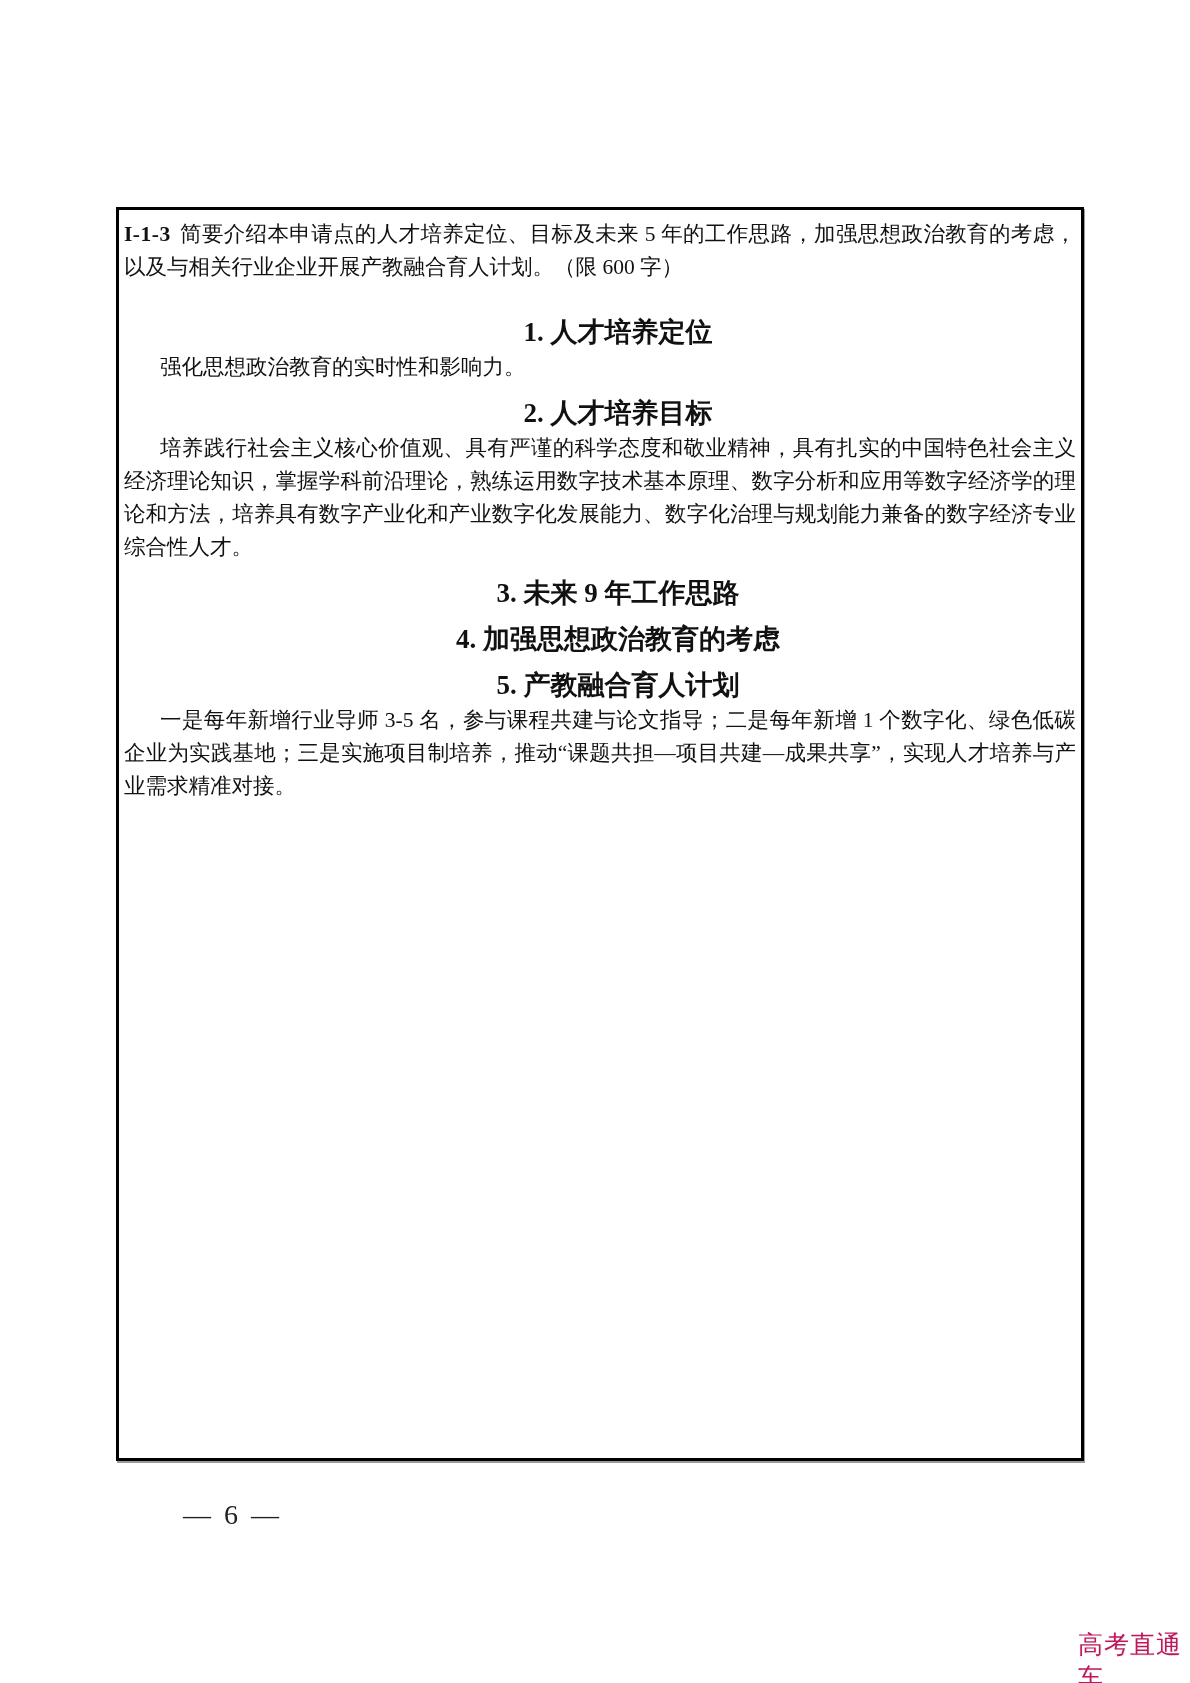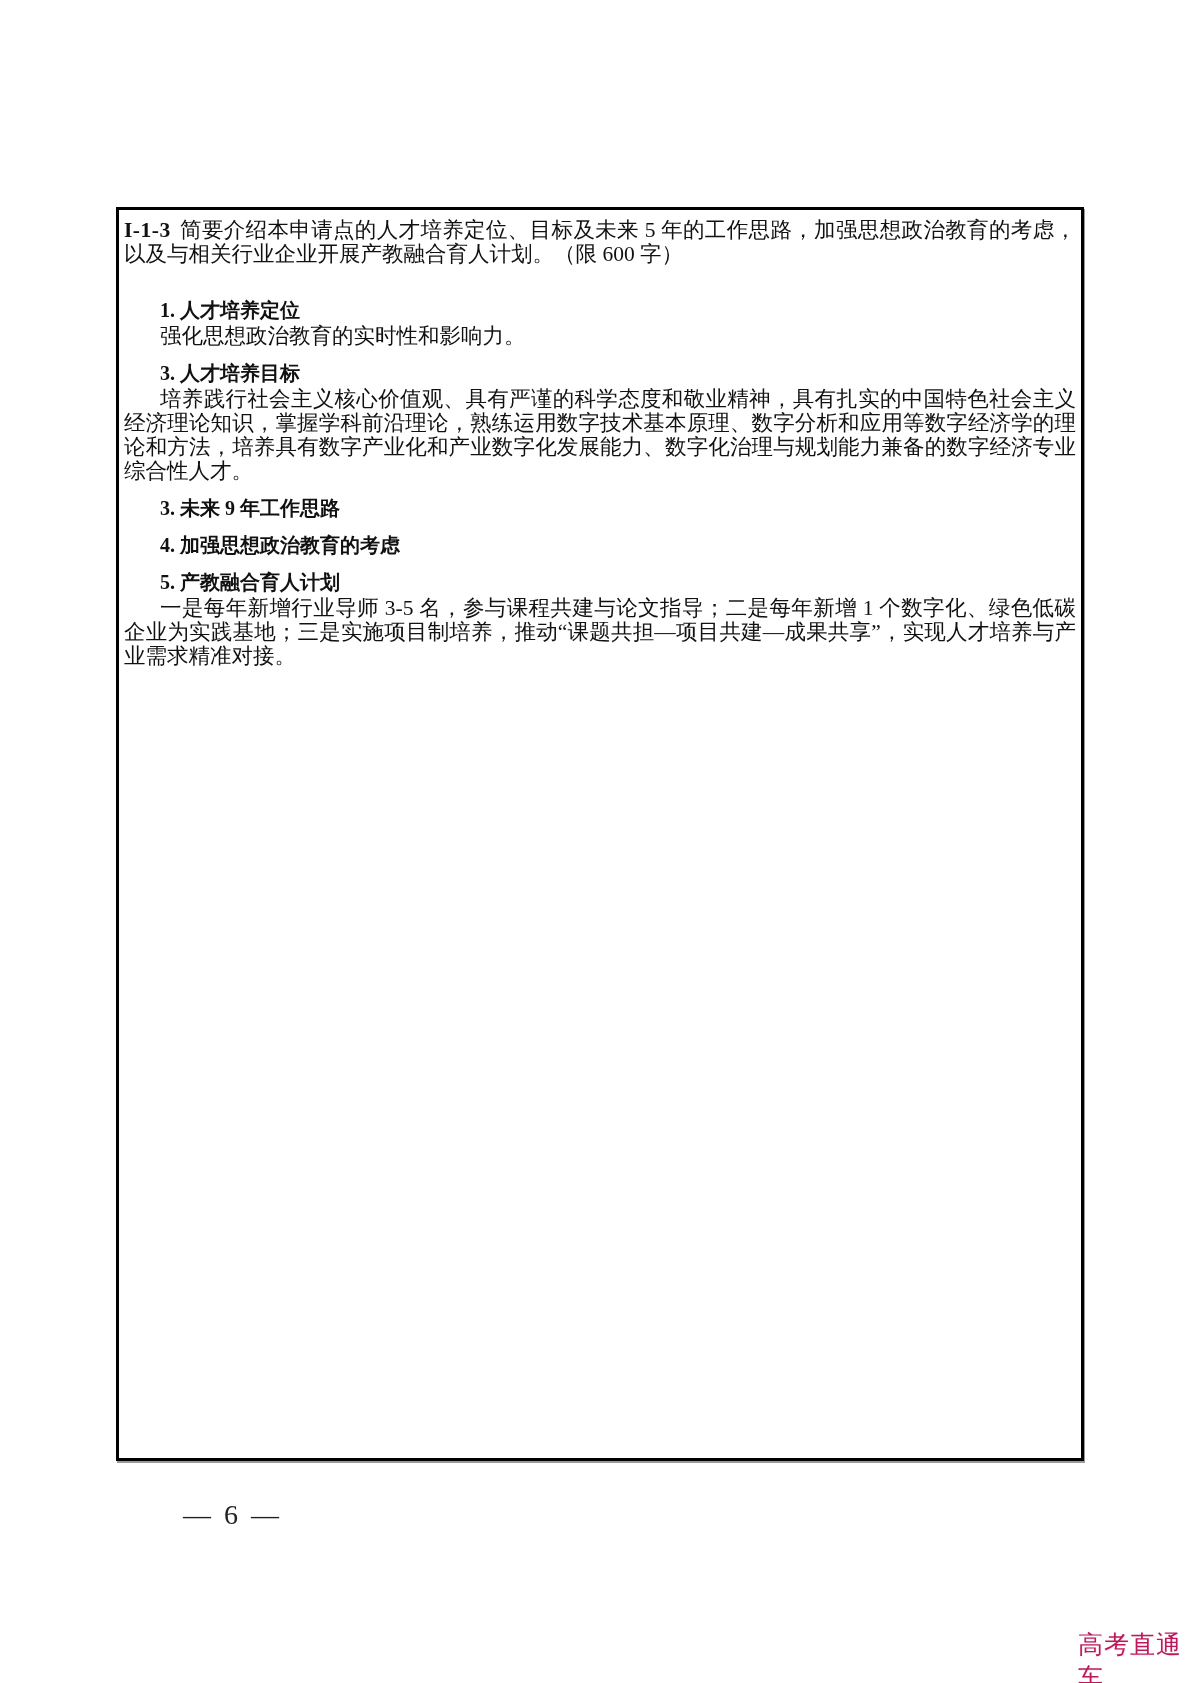--- a/index.html
+++ b/index.html
@@ -16,36 +16,36 @@
   .form-box {
     position: absolute;
     left: 116px;
     top: 207px;
     width: 968px;
     height: 1254px;
     border: 3px solid #000000;
     box-shadow: 1px 2px 0 #9a9a9a;
     padding: 8px 5px 0 5px;
     font-size: 21.5px;
-    line-height: 24px;
+    line-height: 33px;
     text-align: justify;
     text-justify: inter-ideograph;
   }
   .intro { margin: 0; }
   .prompt-id {
     font-weight: bold;
     margin-right: 9px;
     letter-spacing: 0.5px;
   }
   .sec-h {
-    font-size: 20px;
+    font-size: 27px;
     font-weight: bold;
     margin: 13px 0 2px 0;
     padding-left: 36px;
-    text-align: left;
+    text-align: center;
   }
   .sec-h.first { margin-top: 32px; }
   .sec-p {
     margin: 0;
     text-indent: 36px;
   }
   .page-number {
     position: absolute;
     left: 183px;
     top: 1499px;
@@ -70,21 +70,21 @@
 <body>
 
 <div class="form-box">
   <p class="intro">
     <span class="prompt-id">I-1-3</span><span>简要介绍本申请点的人才培养定位、目标及未来 5 年的工作思路，加强思想政治教育的考虑，以及与相关行业企业开展产教融合育人计划。（限 600 字）</span>
   </p>
 
   <div class="sec-h first">1. 人才培养定位</div>
   <p class="sec-p">强化思想政治教育的实时性和影响力。</p>
 
-  <div class="sec-h">3. 人才培养目标</div>
+  <div class="sec-h">2. 人才培养目标</div>
   <p class="sec-p">培养践行社会主义核心价值观、具有严谨的科学态度和敬业精神，具有扎实的中国特色社会主义经济理论知识，掌握学科前沿理论，熟练运用数字技术基本原理、数字分析和应用等数字经济学的理论和方法，培养具有数字产业化和产业数字化发展能力、数字化治理与规划能力兼备的数字经济专业综合性人才。</p>
 
   <div class="sec-h">3. 未来 9 年工作思路</div>
 
   <div class="sec-h">4. 加强思想政治教育的考虑</div>
 
   <div class="sec-h">5. 产教融合育人计划</div>
   <p class="sec-p">一是每年新增行业导师 3-5 名，参与课程共建与论文指导；二是每年新增 1 个数字化、绿色低碳企业为实践基地；三是实施项目制培养，推动“课题共担—项目共建—成果共享”，实现人才培养与产业需求精准对接。</p>
 </div>
 

